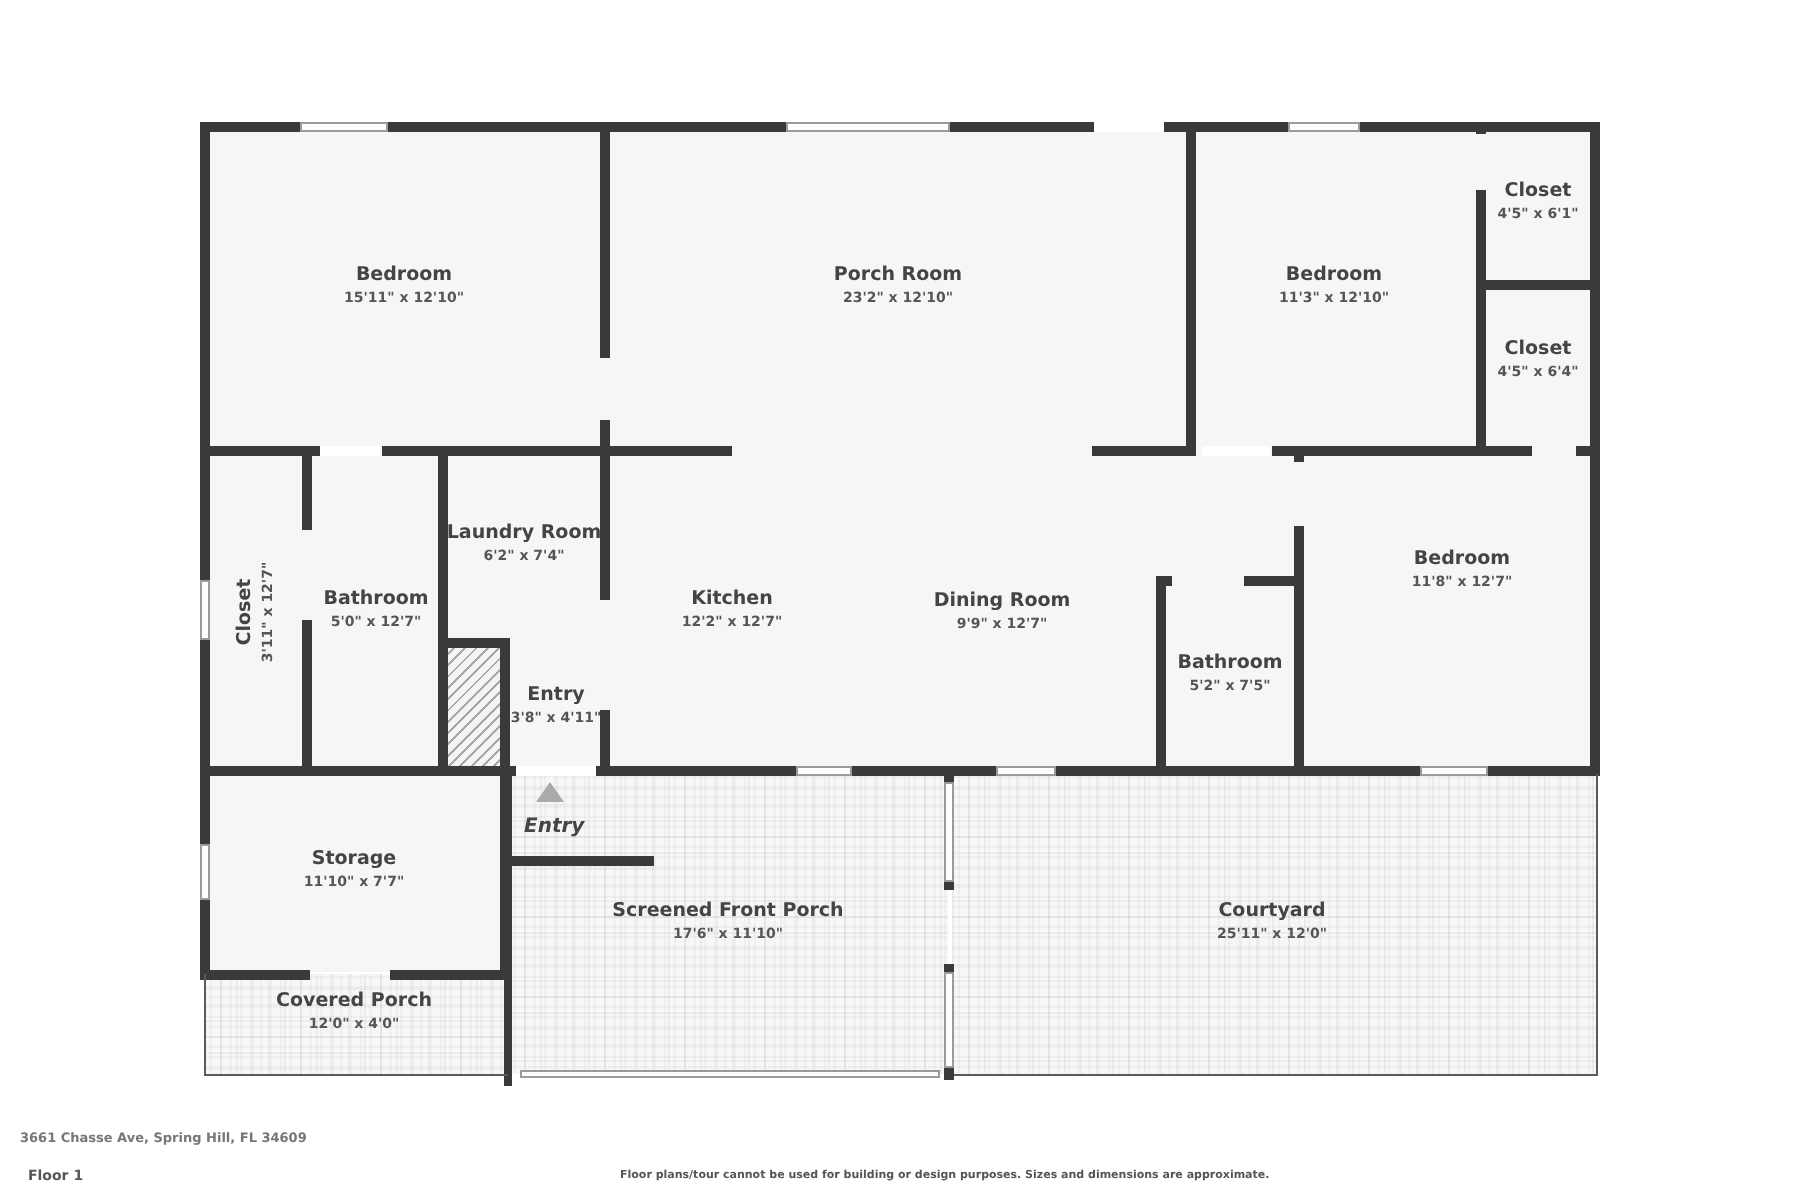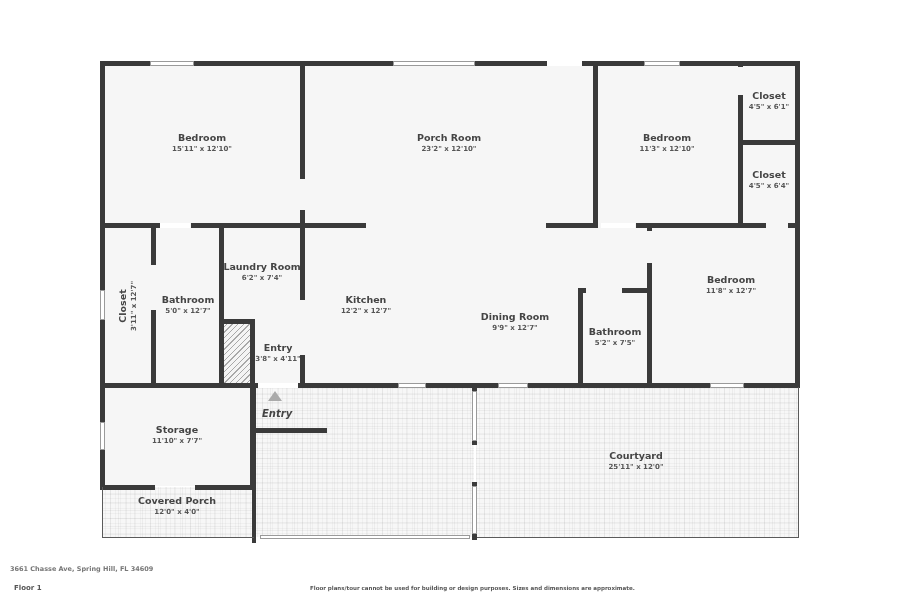--- a/index.html
+++ b/index.html
@@ -169,39 +169,43 @@
     <span class="dim">5'0" x 12'7"</span>
   </div>
   <div class="label" style="left:262px;top:272px;">
     <span class="name">Laundry Room</span>
     <span class="dim">6'2" x 7'4"</span>
   </div>
   <div class="label" style="left:366px;top:305px;">
     <span class="name">Kitchen</span>
     <span class="dim">12'2" x 12'7"</span>
   </div>
-  <div class="label" style="left:515px;top:306px;margin-top:16px;">
+  <div class="label" style="left:501px;top:306px;">
     <span class="name">Dining Room</span>
     <span class="dim">9'9" x 12'7"</span>
   </div>
   <div class="label" style="left:731px;top:285px;">
     <span class="name">Bedroom</span>
     <span class="dim">11'8" x 12'7"</span>
   </div>
   <div class="label" style="left:615px;top:337px;">
     <span class="name">Bathroom</span>
     <span class="dim">5'2" x 7'5"</span>
   </div>
   <div class="label" style="left:278px;top:353px;">
     <span class="name">Entry</span>
     <span class="dim">3'8" x 4'11"</span>
   </div>
   <div class="label" style="left:177px;top:435px;">
     <span class="name">Storage</span>
     <span class="dim">11'10" x 7'7"</span>
+  </div>
+  <div class="label" style="left:364px;top:461px;">
+    <span class="name">Screened Front Porch</span>
+    <span class="dim">17'6" x 11'10"</span>
   </div>
   <div class="label" style="left:636px;top:461px;">
     <span class="name">Courtyard</span>
     <span class="dim">25'11" x 12'0"</span>
   </div>
   <div class="label" style="left:177px;top:506px;">
     <span class="name">Covered Porch</span>
     <span class="dim">12'0" x 4'0"</span>
   </div>
 

